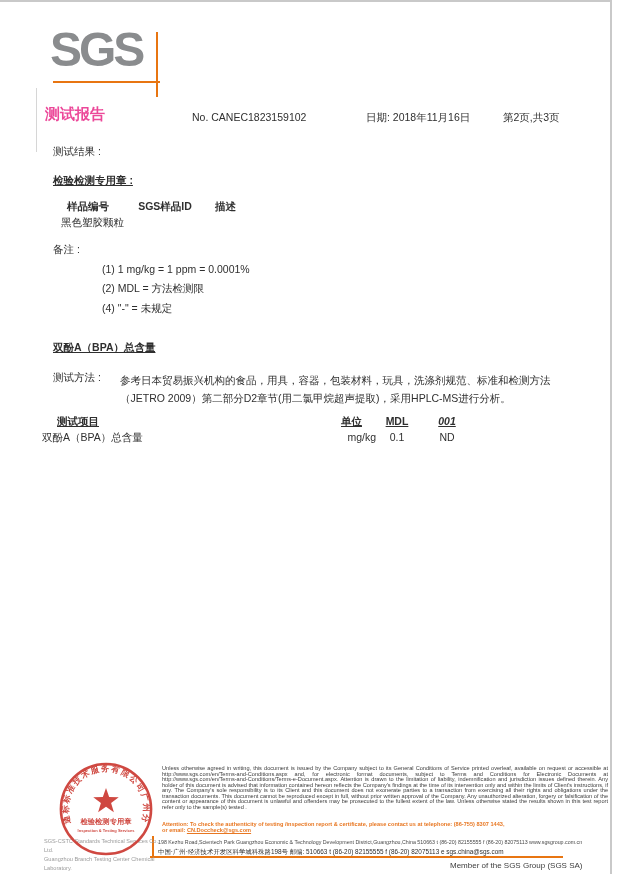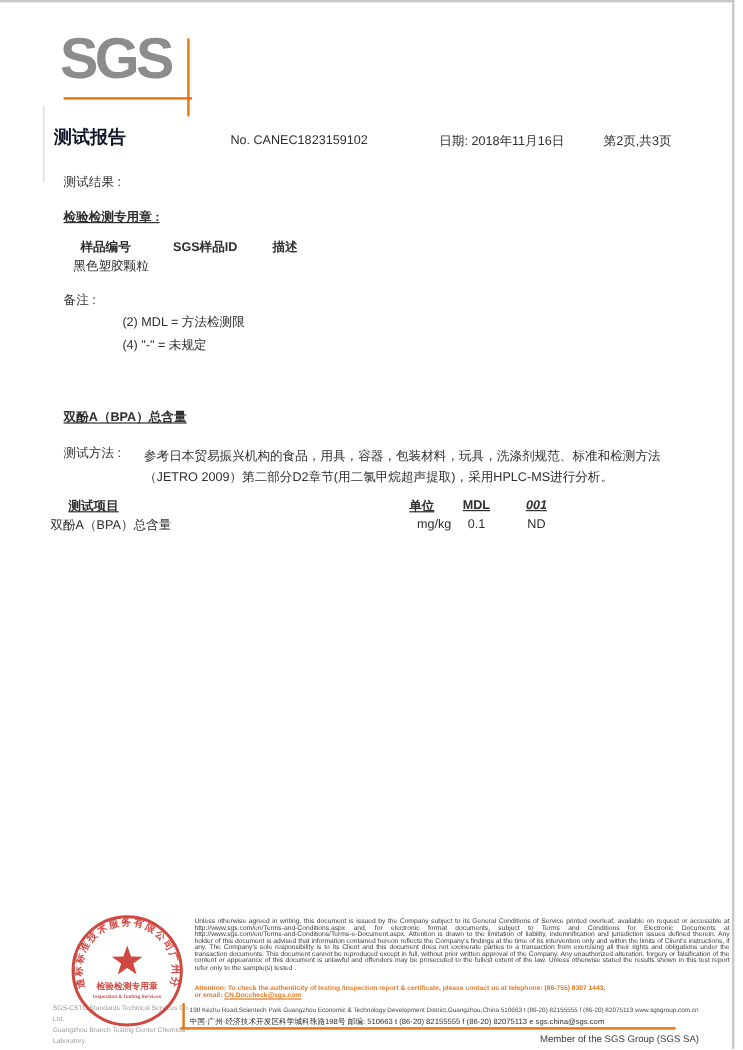--- a/index.html
+++ b/index.html
@@ -10,32 +10,32 @@
   .abs{position:absolute;}
   
   .border-top{left:0;top:1;width:612px;height:2px;background:#c9c9c9;}
   .border-right{left:610px;top:1;width:2px;height:874px;background:#c9c9c9;}
   .border-left-seg{left:36px;top:88px;width:1px;height:64px;background:#d6d6d6;}
   
   .logo-text{left:50px;top:22px;font-size:48px;font-weight:bold;color:#8a8c8e;letter-spacing:-3px;}
   .logo-hline{left:53px;top:81px;width:107px;height:2px;background:#e87511;}
   .logo-vline{left:156px;top:32px;width:2px;height:65px;background:#e87511;}
   
-  .doc-title{left:45px;top:105px;font-size:15px;font-weight:bold;color:#0f172a;}
+  .doc-title{left:45px;top:105px;font-size:15px;font-weight:bold;color:#ec4899;}
   .hdr{font-size:10.5px;color:#2f2f2f;}
   .report-no{left:192px;top:111px;}
   .report-date{left:366px;top:111px;}
   .report-pages{left:503px;top:111px;}
   
   .body-txt{font-size:10.5px;color:#2f2f2f;}
   .results-label{left:53px;top:145px;}
   .sample-desc-label{left:53px;top:174px;font-weight:bold;text-decoration:underline;}
   .sample-table{left:53px;top:198px;}
   .st-row{display:flex;line-height:16px;}
-  .st-row.head{font-weight:bold;gap:6px;}
+  .st-row.head{font-weight:bold;}
   .st-c1{width:70px;text-align:center;}
   .st-c2{width:84px;text-align:center;}
   .st-c3{margin-left:8px;text-align:left;}
   .notes-label{left:53px;top:243px;}
   .notes{left:102px;top:260px;line-height:19.3px;}
   .bpa-heading{left:53px;top:341px;font-weight:bold;text-decoration:underline;}
   .method-label{left:53px;top:371px;}
   .method-text{left:120px;top:371px;width:464px;line-height:18px;}
   
   .rt-h{font-weight:bold;text-decoration:underline;}
@@ -85,20 +85,21 @@
     <span class="st-c2">SGS样品ID</span>
     <span class="st-c3">描述</span>
   </div>
   <div class="st-row">
     <span class="st-c3">黑色塑胶颗粒</span>
   </div>
 </div>
 
 <div class="abs body-txt notes-label">备注 :</div>
 <div class="abs body-txt notes">
+  <div>(1) 1 mg/kg = 1 ppm = 0.0001%</div>
   <div>(2) MDL = 方法检测限</div>
   <div>(4) "-" = 未规定</div>
 </div>
 
 <div class="abs body-txt bpa-heading">双酚A（BPA）总含量</div>
 <div class="abs body-txt method-label">测试方法 :</div>
 <div class="abs body-txt method-text">参考日本贸易振兴机构的食品，用具，容器，包装材料，玩具，洗涤剂规范、标准和检测方法（JETRO 2009）第二部分D2章节(用二氯甲烷超声提取)，采用HPLC-MS进行分析。</div>
 
 <div class="abs body-txt rt-h rt-item-h">测试项目</div>
 <div class="abs body-txt rt-h rt-unit-h">单位</div>

